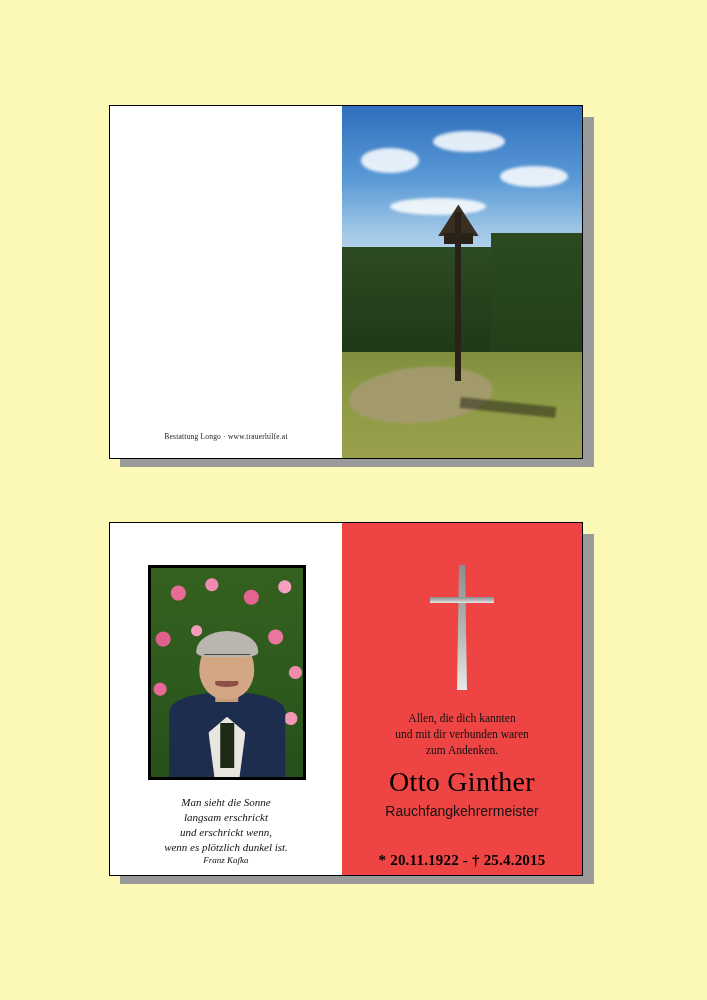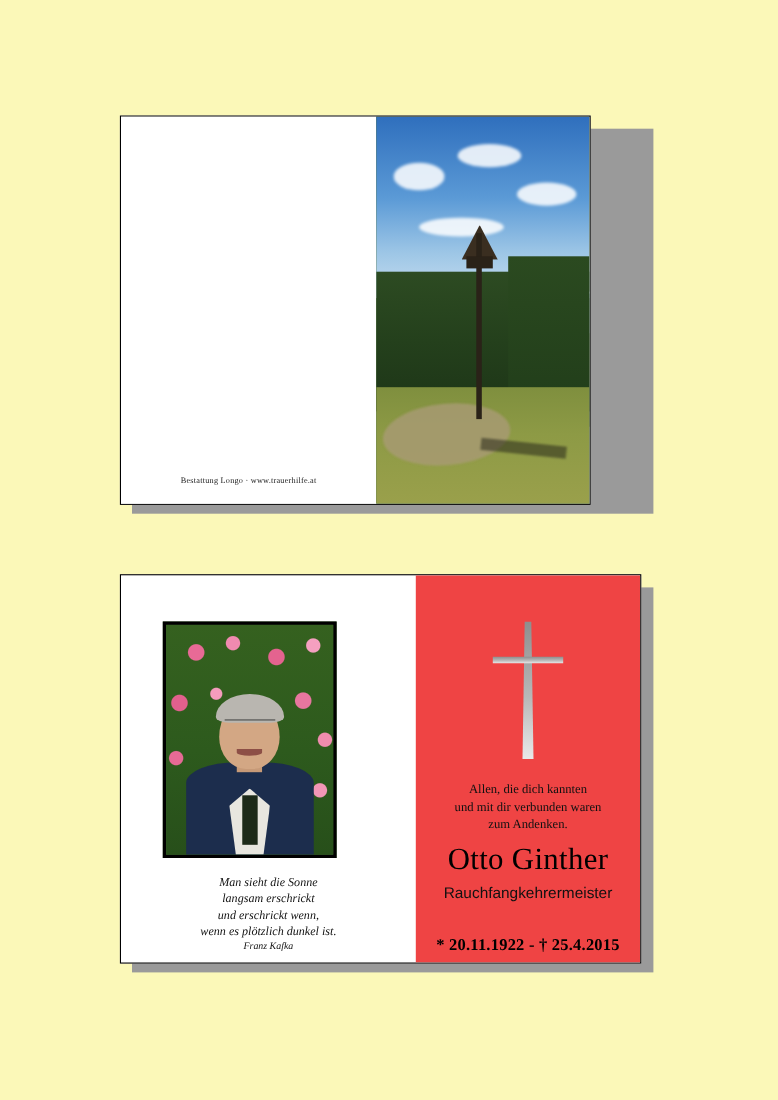--- a/index.html
+++ b/index.html
@@ -31,21 +31,21 @@
   
   #top-card-shadow {
     left: 120px;
     top: 117px;
     width: 474px;
     height: 350px;
   }
   #top-card {
     left: 109px;
     top: 105px;
-    width: 428px;
+    width: 474px;
     height: 354px;
     display: flex;
     align-items: flex-end;
   }
   #top-left-panel {
     width: 232px;
     height: 100%;
     position: relative;
     background: #ffffff;
   }
@@ -169,21 +169,20 @@
     left: 109px;
     top: 522px;
     width: 474px;
     height: 354px;
     display: flex;
   }
   #portrait-panel {
     width: 232px;
     height: 100%;
     position: relative;
-    padding-left: 36px;
   }
   #portrait-frame {
     position: absolute;
     left: 38px;
     top: 42px;
     width: 158px;
     height: 215px;
     border: 3px solid #000000;
     box-sizing: border-box;
     overflow: hidden;

